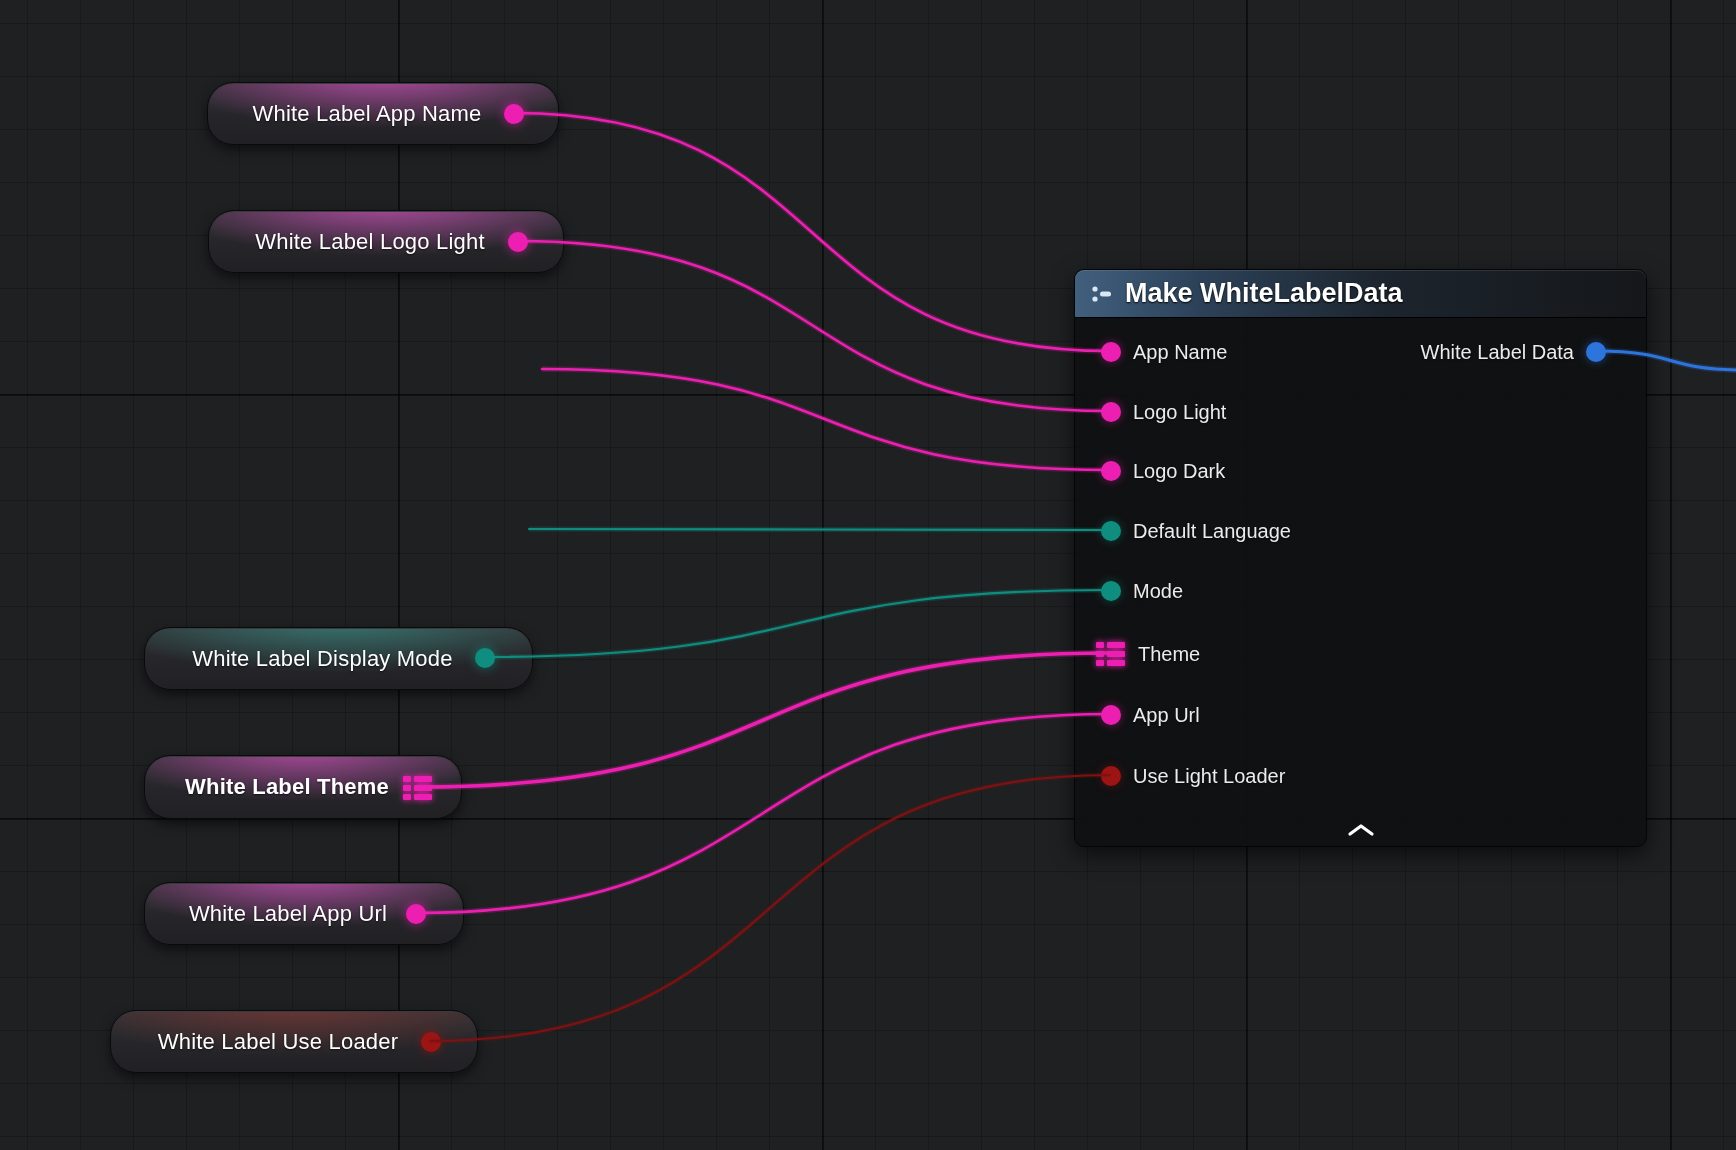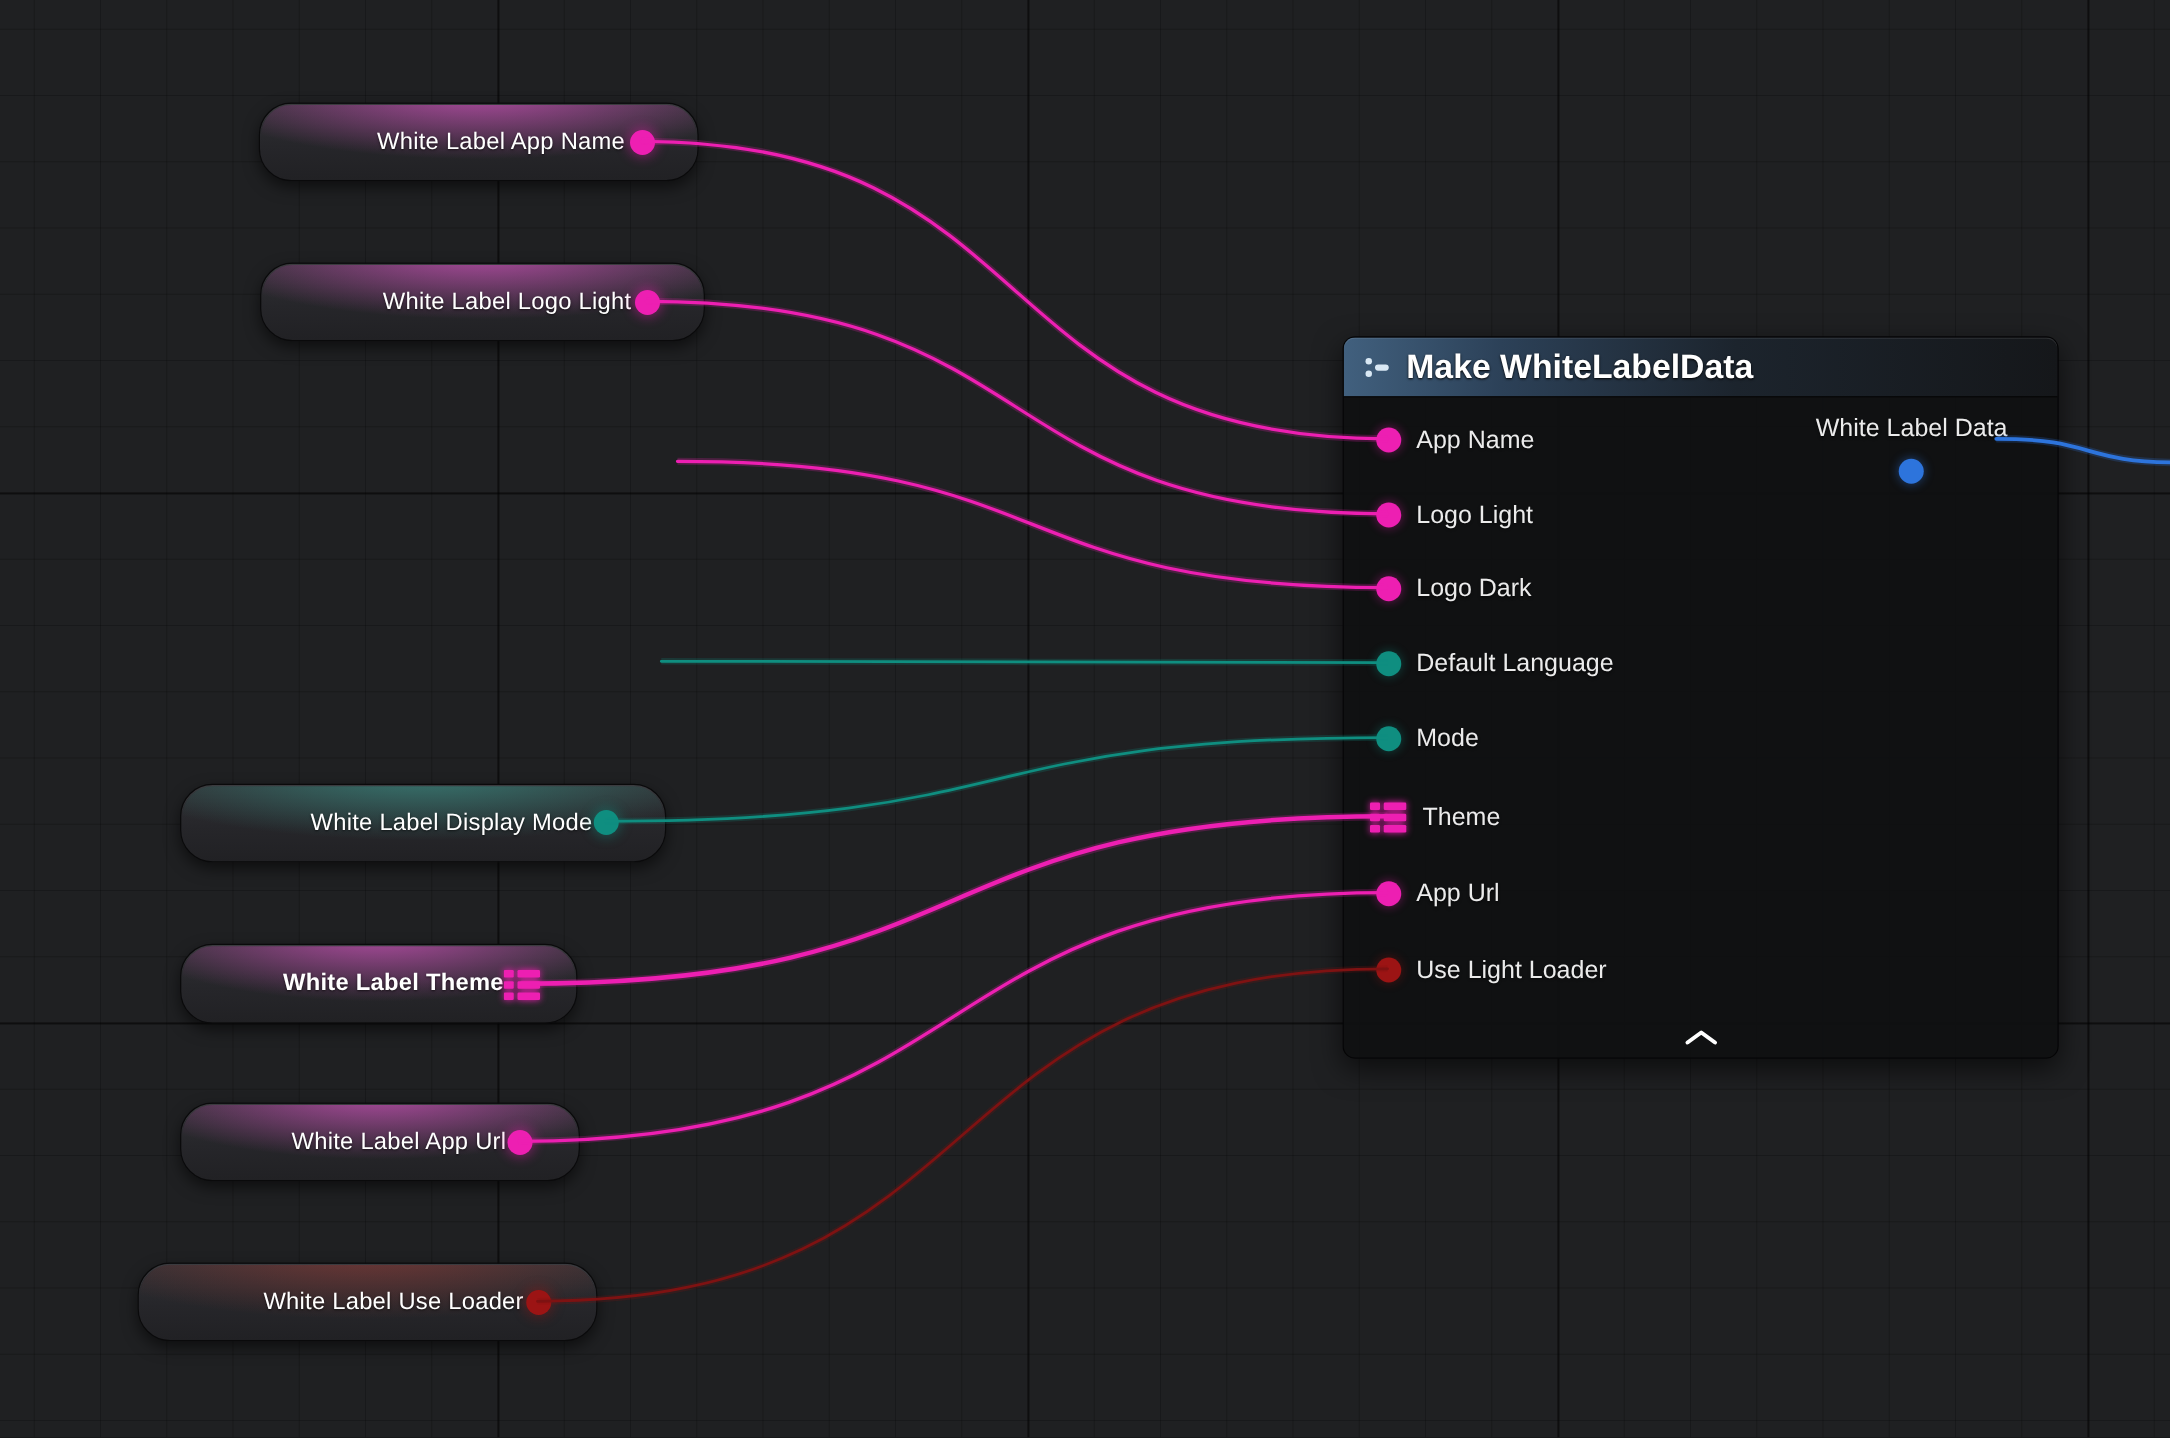--- a/index.html
+++ b/index.html
@@ -21,22 +21,22 @@
     position:absolute;z-index:3;display:flex;align-items:center;
     border-radius:26px;border:1px solid #0a0a0b;
     background:linear-gradient(180deg,#313135 0%,#26262a 55%,#212124 100%);
     box-shadow:0 5px 12px rgba(0,0,0,.55), inset 0 1px 0 rgba(255,255,255,.05);
   }
   .getter .glow{
     position:absolute;inset:1px;border-radius:24px;pointer-events:none;
     background:radial-gradient(95% 130% at 50% -15%, var(--glow) 0%, rgba(0,0,0,0) 68%);
   }
   .getter .glabel{
-    position:relative;width:100%;text-align:right;
-    padding:0 58px 0 26px;color:#ffffff;font-size:19px;letter-spacing:.2px;
+    position:relative;width:100%;text-align:center;
+    padding:0 58px 0 26px;color:#ffffff;font-size:22px;letter-spacing:.2px;
     text-shadow:0 1px 2px rgba(0,0,0,.65);white-space:nowrap;
   }
   .cpin{position:absolute;width:20px;height:20px;border-radius:50%}
   .structpin{position:absolute;width:30px;height:26px;line-height:0}
   
   .mnode{
     position:absolute;z-index:3;border-radius:10px;
     background:rgba(16,17,18,.97);border:1px solid #050506;
     box-shadow:0 8px 22px rgba(0,0,0,.6);
   }
@@ -165,21 +165,21 @@
         <div class="mlabel">Theme</div>
       </div>
       <div class="mrow" style="top: 425px; left: 0px;">
         <div class="cpin2" style="background: rgb(237, 31, 178); box-shadow: rgba(237, 31, 178, 0.333) 0px 0px 8px 1px;"></div>
         <div class="mlabel">App Url</div>
       </div>
       <div class="mrow" style="top: 486px; left: 0px;">
         <div class="cpin2" style="background: rgb(156, 20, 20); box-shadow: rgba(156, 20, 20, 0.333) 0px 0px 8px 1px;"></div>
         <div class="mlabel">Use Light Loader</div>
       </div>
-      <div class="mrow outrow" style="top: 62px; right: 0px; left: auto; padding-right: 40px; flex-direction: column;">
+      <div class="mrow outrow" style="top: 62px; right: 0px; left: auto; padding-right: 40px;">
         <div class="mlabel">White Label Data</div>
         <div class="cpin2" style="background: rgb(45, 116, 220); box-shadow: rgba(45, 116, 220, 0.4) 0px 0px 8px 1px;"></div>
       </div>
       <div class="chev"><svg width="30" height="16" viewBox="0 0 30 16">
           <polyline points="4,12 15,4 26,12" fill="none" stroke="#ffffff" stroke-width="3.2" stroke-linecap="round" stroke-linejoin="round"></polyline>
         </svg></div>
     </div>
   </div>
 
 </body></html>

